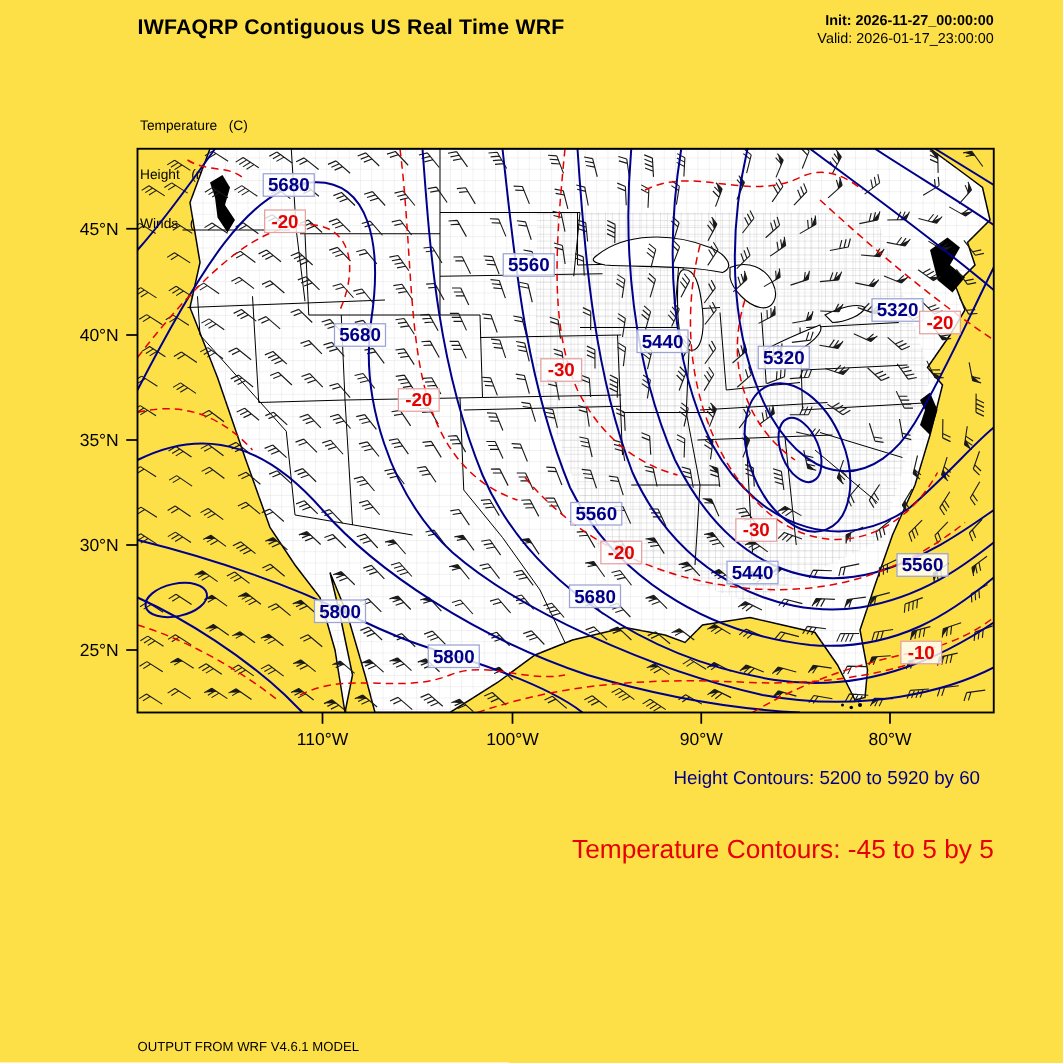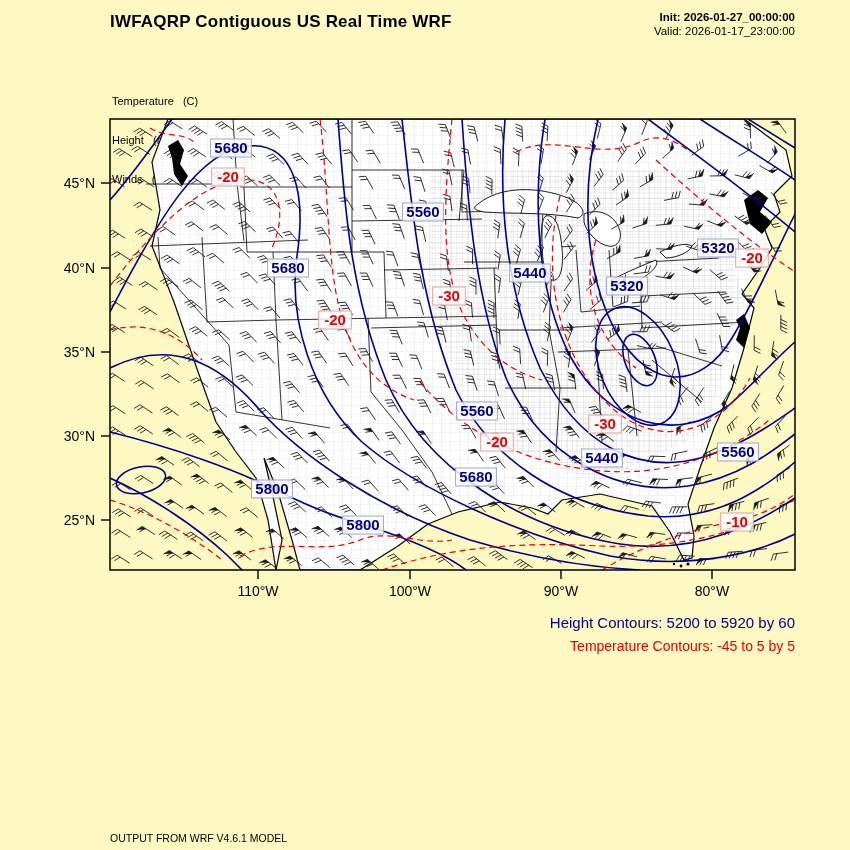--- a/index.html
+++ b/index.html
@@ -1,36 +1,36 @@
 <!DOCTYPE html>
 <html><head>
 <meta charset="utf-8">
 <style>
   html,body{margin:0;padding:0;background:#fff;}
-  #page{position:relative;width:850px;height:850px;background:#fef9c3;overflow:hidden;
+  #page{position:relative;width:850px;height:850px;background:#fde047;overflow:hidden;
         font-family:"Liberation Sans",sans-serif;color:#000;}
   .abs{position:absolute;}
   #title{left:110px;top:12px;font-size:17px;font-weight:bold;letter-spacing:.2px;}
   #initvalid{right:55px;top:10px;text-align:right;font-size:11.5px;line-height:14px;}
   #initvalid .b{font-weight:bold;}
   #legend{left:112px;top:69px;font-size:11px;line-height:13px;white-space:pre;}
-  #hinfo{right:55px;top:614px;font-size:15px;color:#00008B;text-align:right;}
-  #tinfo{right:55px;top:638px;font-size:14px;color:#E60000;}
+  #hinfo{right:66px;top:614px;font-size:15px;color:#00008B;text-align:right;}
+  #tinfo{right:55px;top:668px;font-size:21px;color:#E60000;}
   #outtext{left:110px;top:806px;font-size:10.5px;line-height:13px;white-space:pre;}
   svg text{font-family:"Liberation Sans",sans-serif;}
 </style>
 </head>
 <body>
 
 <div id="page">
 
   <div id="title" class="abs">IWFAQRP Contiguous US Real Time WRF</div>
 
   <div id="initvalid" class="abs">
-    <div class="b">Init: 2026-01-27_00:00:00</div>
+    <div class="b">Init: 2026-11-27_00:00:00</div>
     <div>Valid: 2026-01-17_23:00:00</div>
   </div>
 
   <div id="legend" class="abs">
     <div>Temperature   (C)</div>
     <div>Height   (m)</div>
     <div>Winds   (kts)</div>
   </div>
 
   <svg id="map-svg" class="abs" style="left:0;top:0" width="850" height="850">

